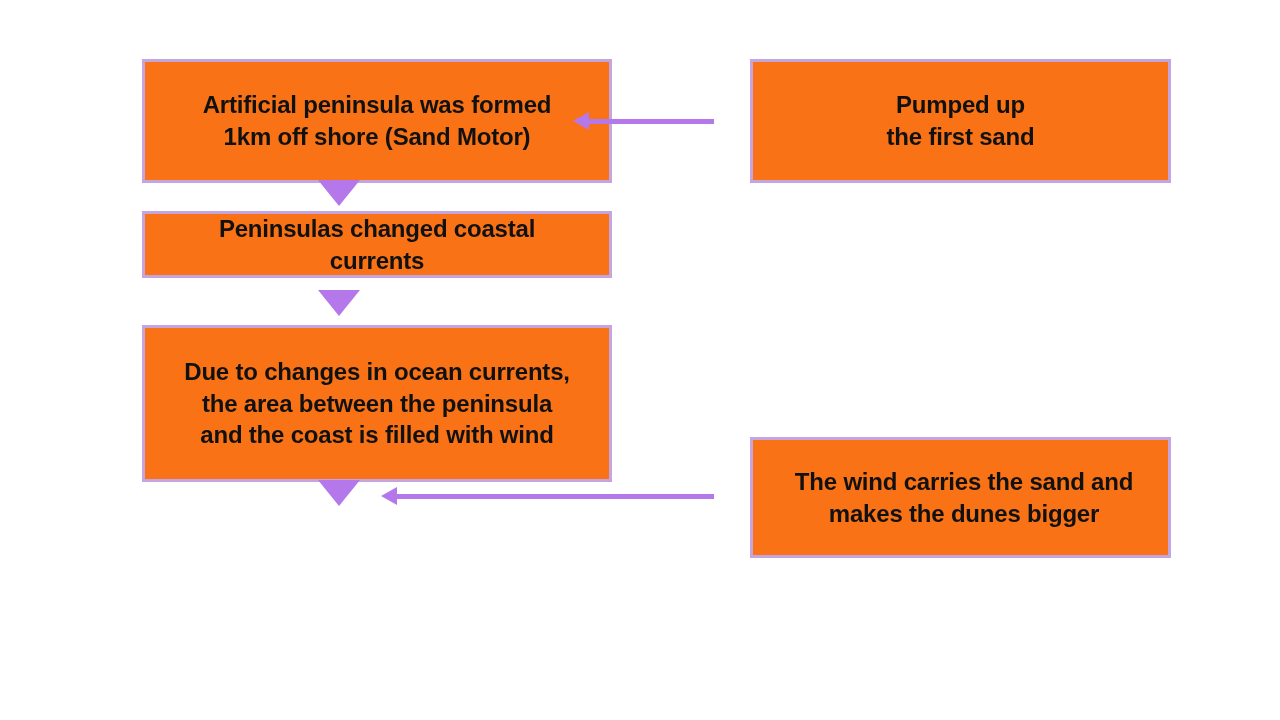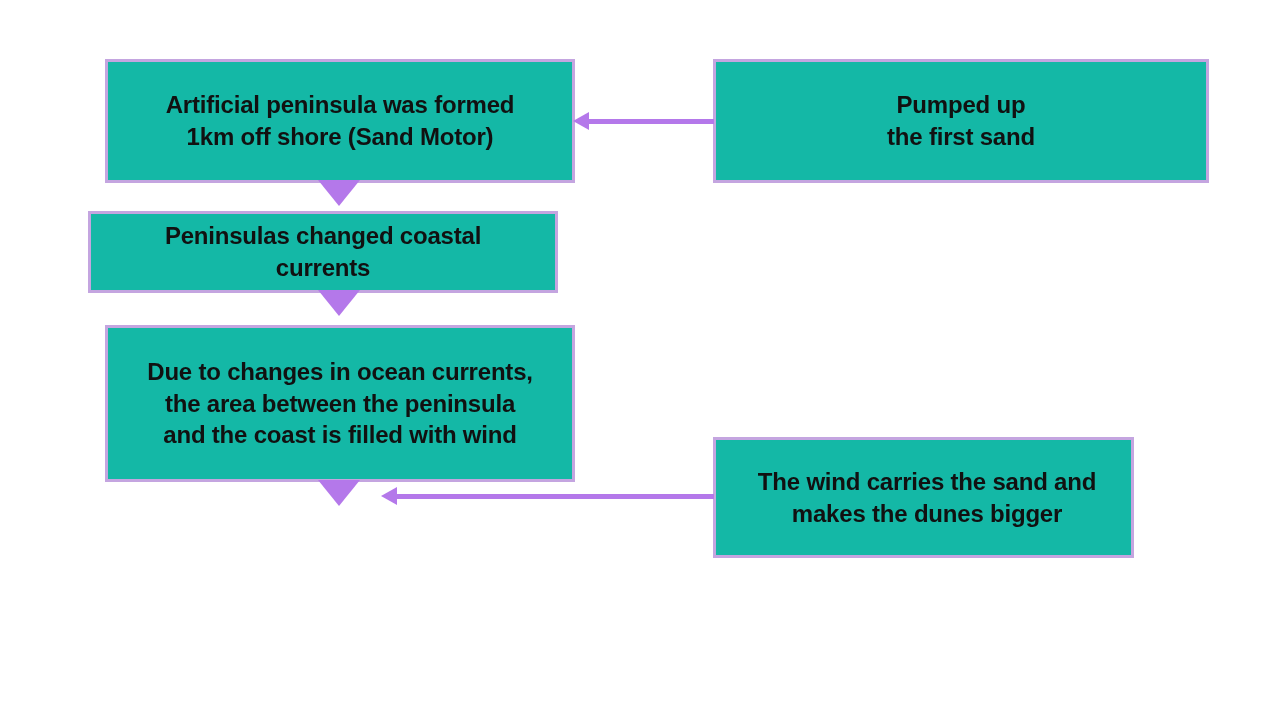--- a/index.html
+++ b/index.html
@@ -15,43 +15,44 @@
   }
   #canvas {
     position: relative;
     width: 1280px;
     height: 720px;
     background: #ffffff;
   }
   .node {
     position: absolute;
     box-sizing: border-box;
-    background: #14b8a6;
+    background: #f97316;
     border: 3px solid #c4a5e0;
     display: flex;
     align-items: center;
     justify-content: center;
     text-align: center;
+    margin-left: 37px;
   }
   .node-label {
     font-weight: bold;
     font-size: 24px;
     line-height: 1.32;
     color: #111111;
     letter-spacing: -0.2px;
     white-space: pre-line;
     padding: 0 10px;
   }
   
   #node-peninsula-formed { left: 105px; top: 59px;  width: 470px; height: 124px; }
-  #node-currents-changed { left: 88px; top: 211px; width: 470px; height: 82px;  }
+  #node-currents-changed { left: 105px; top: 211px; width: 470px; height: 67px;  }
   #node-area-filled      { left: 105px; top: 325px; width: 470px; height: 157px; }
   #node-beaches-kept     { left: 105px; top: 513px; width: 470px; height: 145px; }
   
-  #node-pumped-sand      { left: 713px; top: 59px;  width: 496px; height: 124px; }
+  #node-pumped-sand      { left: 713px; top: 59px;  width: 421px; height: 124px; }
   #node-wind-dunes       { left: 713px; top: 437px; width: 421px; height: 121px; padding-left: 7px; }
 
   
   .arrow-down {
     position: absolute;
     width: 0;
     height: 0;
     border-left: 21px solid transparent;
     border-right: 21px solid transparent;
     border-top: 26px solid #b478ea;

